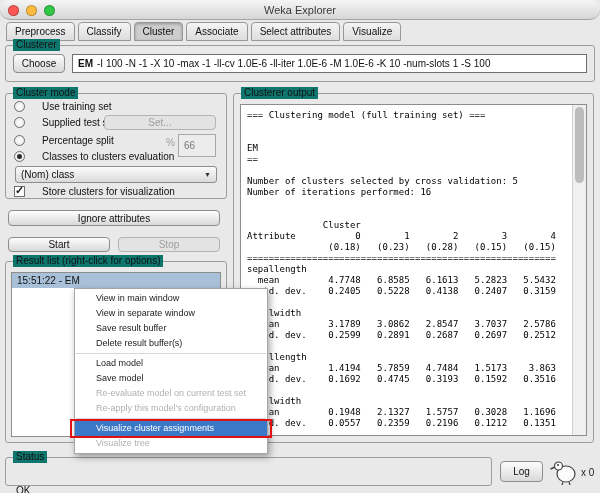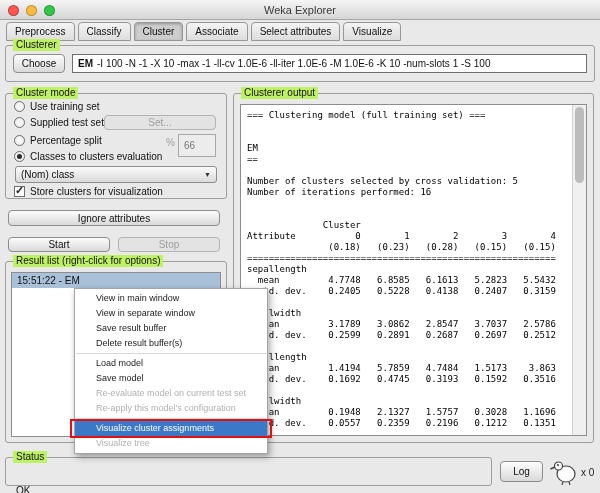--- a/index.html
+++ b/index.html
@@ -6,50 +6,51 @@
   html,body { width:600px; height:493px; overflow:hidden; }
   body {
     font-family: "Liberation Sans", sans-serif;
     background:#e9e9e9; color:#111; position:relative; font-size:10px;
   }
   
   .titlebar {
     position:absolute; left:0; top:0; width:600px; height:20px;
     background:linear-gradient(#f5f5f5,#d6d6d6);
     border-bottom:1px solid #a6a6a6;
+    border-radius:10px;
   }
   .title { position:absolute; left:0; right:0; top:4px; text-align:center; font-size:11px; color:#3a3a3a; }
   .lights { position:absolute; left:8px; top:5px; display:flex; gap:7px; }
   .light { width:11px; height:11px; border-radius:50%; border:1px solid rgba(0,0,0,.25); }
   .light.red { background:#fc5753; } .light.yellow { background:#fdbc40; } .light.green { background:#33c748; }
   
   .tabbar { position:absolute; left:6px; top:22px; display:flex; gap:3px; }
   .tab {
     font-size:10px; padding:3px 8px 3px; border:1px solid #979797;
     border-radius:4px 4px 0 0; background:linear-gradient(#f4f4f4,#ddd); cursor:default;
   }
   .tab.active { background:#cdcdcd; box-shadow:inset 0 1px 3px rgba(0,0,0,.28); }
   
   .group { position:absolute; border:1px solid #9d9d9d; border-radius:3px; }
   .glabel {
-    position:absolute; top:-7px; left:7px; background:#bef264;
+    position:absolute; top:-7px; left:7px; background:#0f766e;
     padding:0 3px; font-size:10px; line-height:12px; color:#111; white-space:nowrap;
   }
   
   .btn {
     position:absolute; font-size:10px; color:#111; text-align:center;
     background:linear-gradient(#fdfdfd,#d9d9d9); border:1px solid #8d8d8d; border-radius:4px;
     display:flex; align-items:center; justify-content:center; cursor:default;
   }
   .btn.disabled { color:#9e9e9e; background:#e3e3e3; border-color:#b3b3b3; }
   .field {
     position:absolute; background:#fff; border:1px solid #6f6f6f;
     font-size:10px; display:flex; align-items:center; padding:0 5px; white-space:nowrap; overflow:hidden;
   }
-  .radio-row, .check-row { position:absolute; display:flex; align-items:center; gap:5px; white-space:nowrap; }
+  .radio-row, .check-row { position:absolute; display:flex; align-items:center; gap:17px; white-space:nowrap; }
   .radio {
     width:11px; height:11px; border-radius:50%; border:1px solid #6d6d6d;
     background:radial-gradient(#fff,#e4e4e4); flex:none;
   }
   .radio.selected::after { content:""; display:block; width:5px; height:5px; margin:2px; border-radius:50%; background:#2a2a2a; }
   .checkbox {
     width:11px; height:11px; border:1px solid #6d6d6d; background:#fff; flex:none; position:relative;
   }
   .checkbox.checked::after {
     content:"✓"; position:absolute; left:0px; top:-3px; font-size:11px; font-weight:bold; color:#222;

